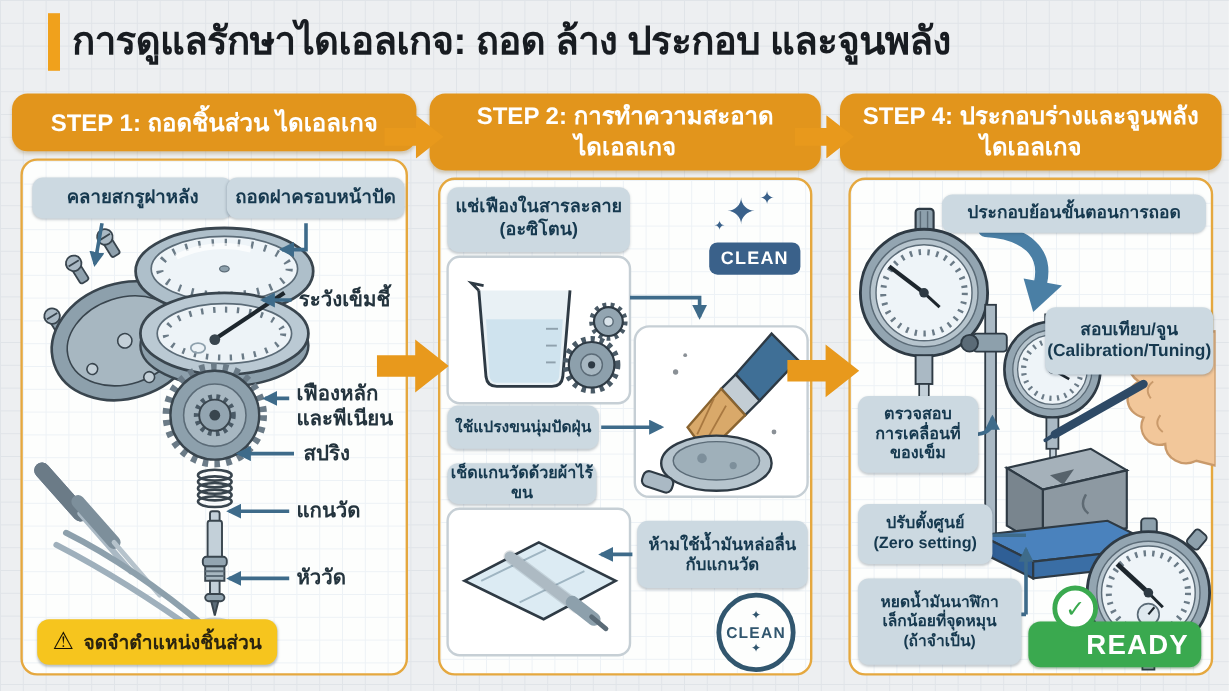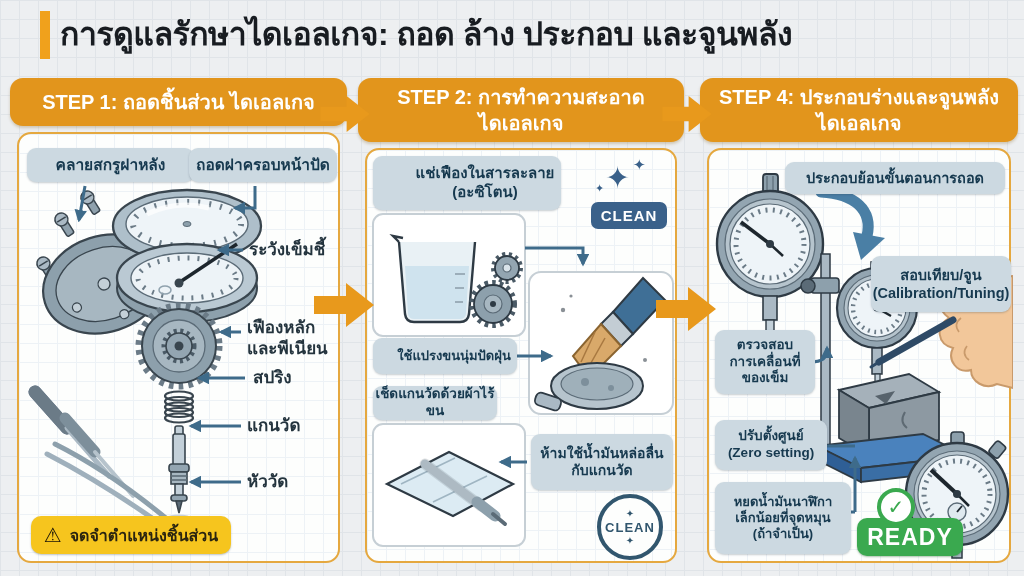--- a/index.html
+++ b/index.html
@@ -69,20 +69,21 @@
   .stamp .sp{font-size:10px;}
   .stamp .tx{font-size:13px;letter-spacing:1px;margin:2px 0;}
   .ready-check{
     position:absolute;z-index:3;background:#fff;border:4px solid #3aa94f;border-radius:50%;
     color:#3aa94f;font-weight:800;display:flex;align-items:center;justify-content:center;
   }
   .ready-badge{
     position:absolute;z-index:2;background:#3aa94f;color:#fff;border-radius:10px;
     font-weight:800;display:flex;align-items:center;justify-content:center;letter-spacing:1px;
     box-shadow:0 1px 2px rgba(20,80,30,.35);
+    padding-left:38px;
   }
   .flow-arrow{position:absolute;z-index:5;}
 </style>
 </head>
 <body>
 
 <svg width="0" height="0" style="position:absolute">
   <defs>
     <marker id="ah" viewBox="0 0 10 10" refX="8" refY="5" markerWidth="4.2" markerHeight="4.2" orient="auto-start-reverse">
       <path d="M0,0 L10,5 L0,10 z" fill="#3e6b8a"></path>
@@ -255,29 +256,29 @@
         <path d="M34,334 L88,308 M66,352 L120,326" stroke="#9fb5c2" stroke-width="1.6" fill="none"></path>
         <g stroke-linecap="round">
           <line x1="58" y1="314" x2="114" y2="356" stroke="#c3d0d9" stroke-width="9"></line>
           <line x1="58" y1="314" x2="114" y2="356" stroke="#39454e" stroke-width="11" opacity=".15"></line>
           <line x1="110" y1="352" x2="128" y2="366" stroke="#8da0ac" stroke-width="11"></line>
           <line x1="126" y1="364" x2="138" y2="374" stroke="#5b6b77" stroke-width="4"></line>
         </g>
 
         <path d="M160,312 H134" fill="none" stroke="#3e6b8a" stroke-width="3" marker-end="url(#ah)"></path>
       </svg>
-      <div class="pill" style="left:6px;top:6px;width:152px;height:54px;font-size:15px;padding-left:36px;">แช่เฟืองในสารละลาย
+      <div class="pill" style="left:6px;top:6px;width:152px;height:54px;font-size:15px;">แช่เฟืองในสารละลาย
 (อะซิโตน)</div>
       <div class="sparkles" style="left:228px;top:6px;width:60px;height:44px;">
         <span class="s1">✦</span>
         <span class="s2">✦</span>
         <span class="s3">✦</span>
       </div>
       <div class="badge-blue" style="left:224px;top:52px;width:76px;height:27px;font-size:15px;">CLEAN</div>
-      <div class="pill" style="left:6px;top:188px;width:126px;height:36px;font-size:13px;padding-left:18px;">ใช้แปรงขนนุ่มปัดฝุ่น</div>
+      <div class="pill" style="left:6px;top:188px;width:126px;height:36px;font-size:13px;">ใช้แปรงขนนุ่มปัดฝุ่น</div>
       <div class="pill" style="left:6px;top:236px;width:124px;height:34px;font-size:13.5px;">เช็ดแกนวัดด้วยผ้าไร้ขน</div>
       <div class="pill" style="left:164px;top:284px;width:142px;height:56px;font-size:14px;">ห้ามใช้น้ำมันหล่อลื่น
 กับแกนวัด</div>
       <div class="stamp" style="left:230px;top:344px;width:58px;height:58px;">
         <span class="sp">✦</span>
         <span class="tx">CLEAN</span>
         <span class="sp">✦</span>
       </div>
     </div>
   </div>

